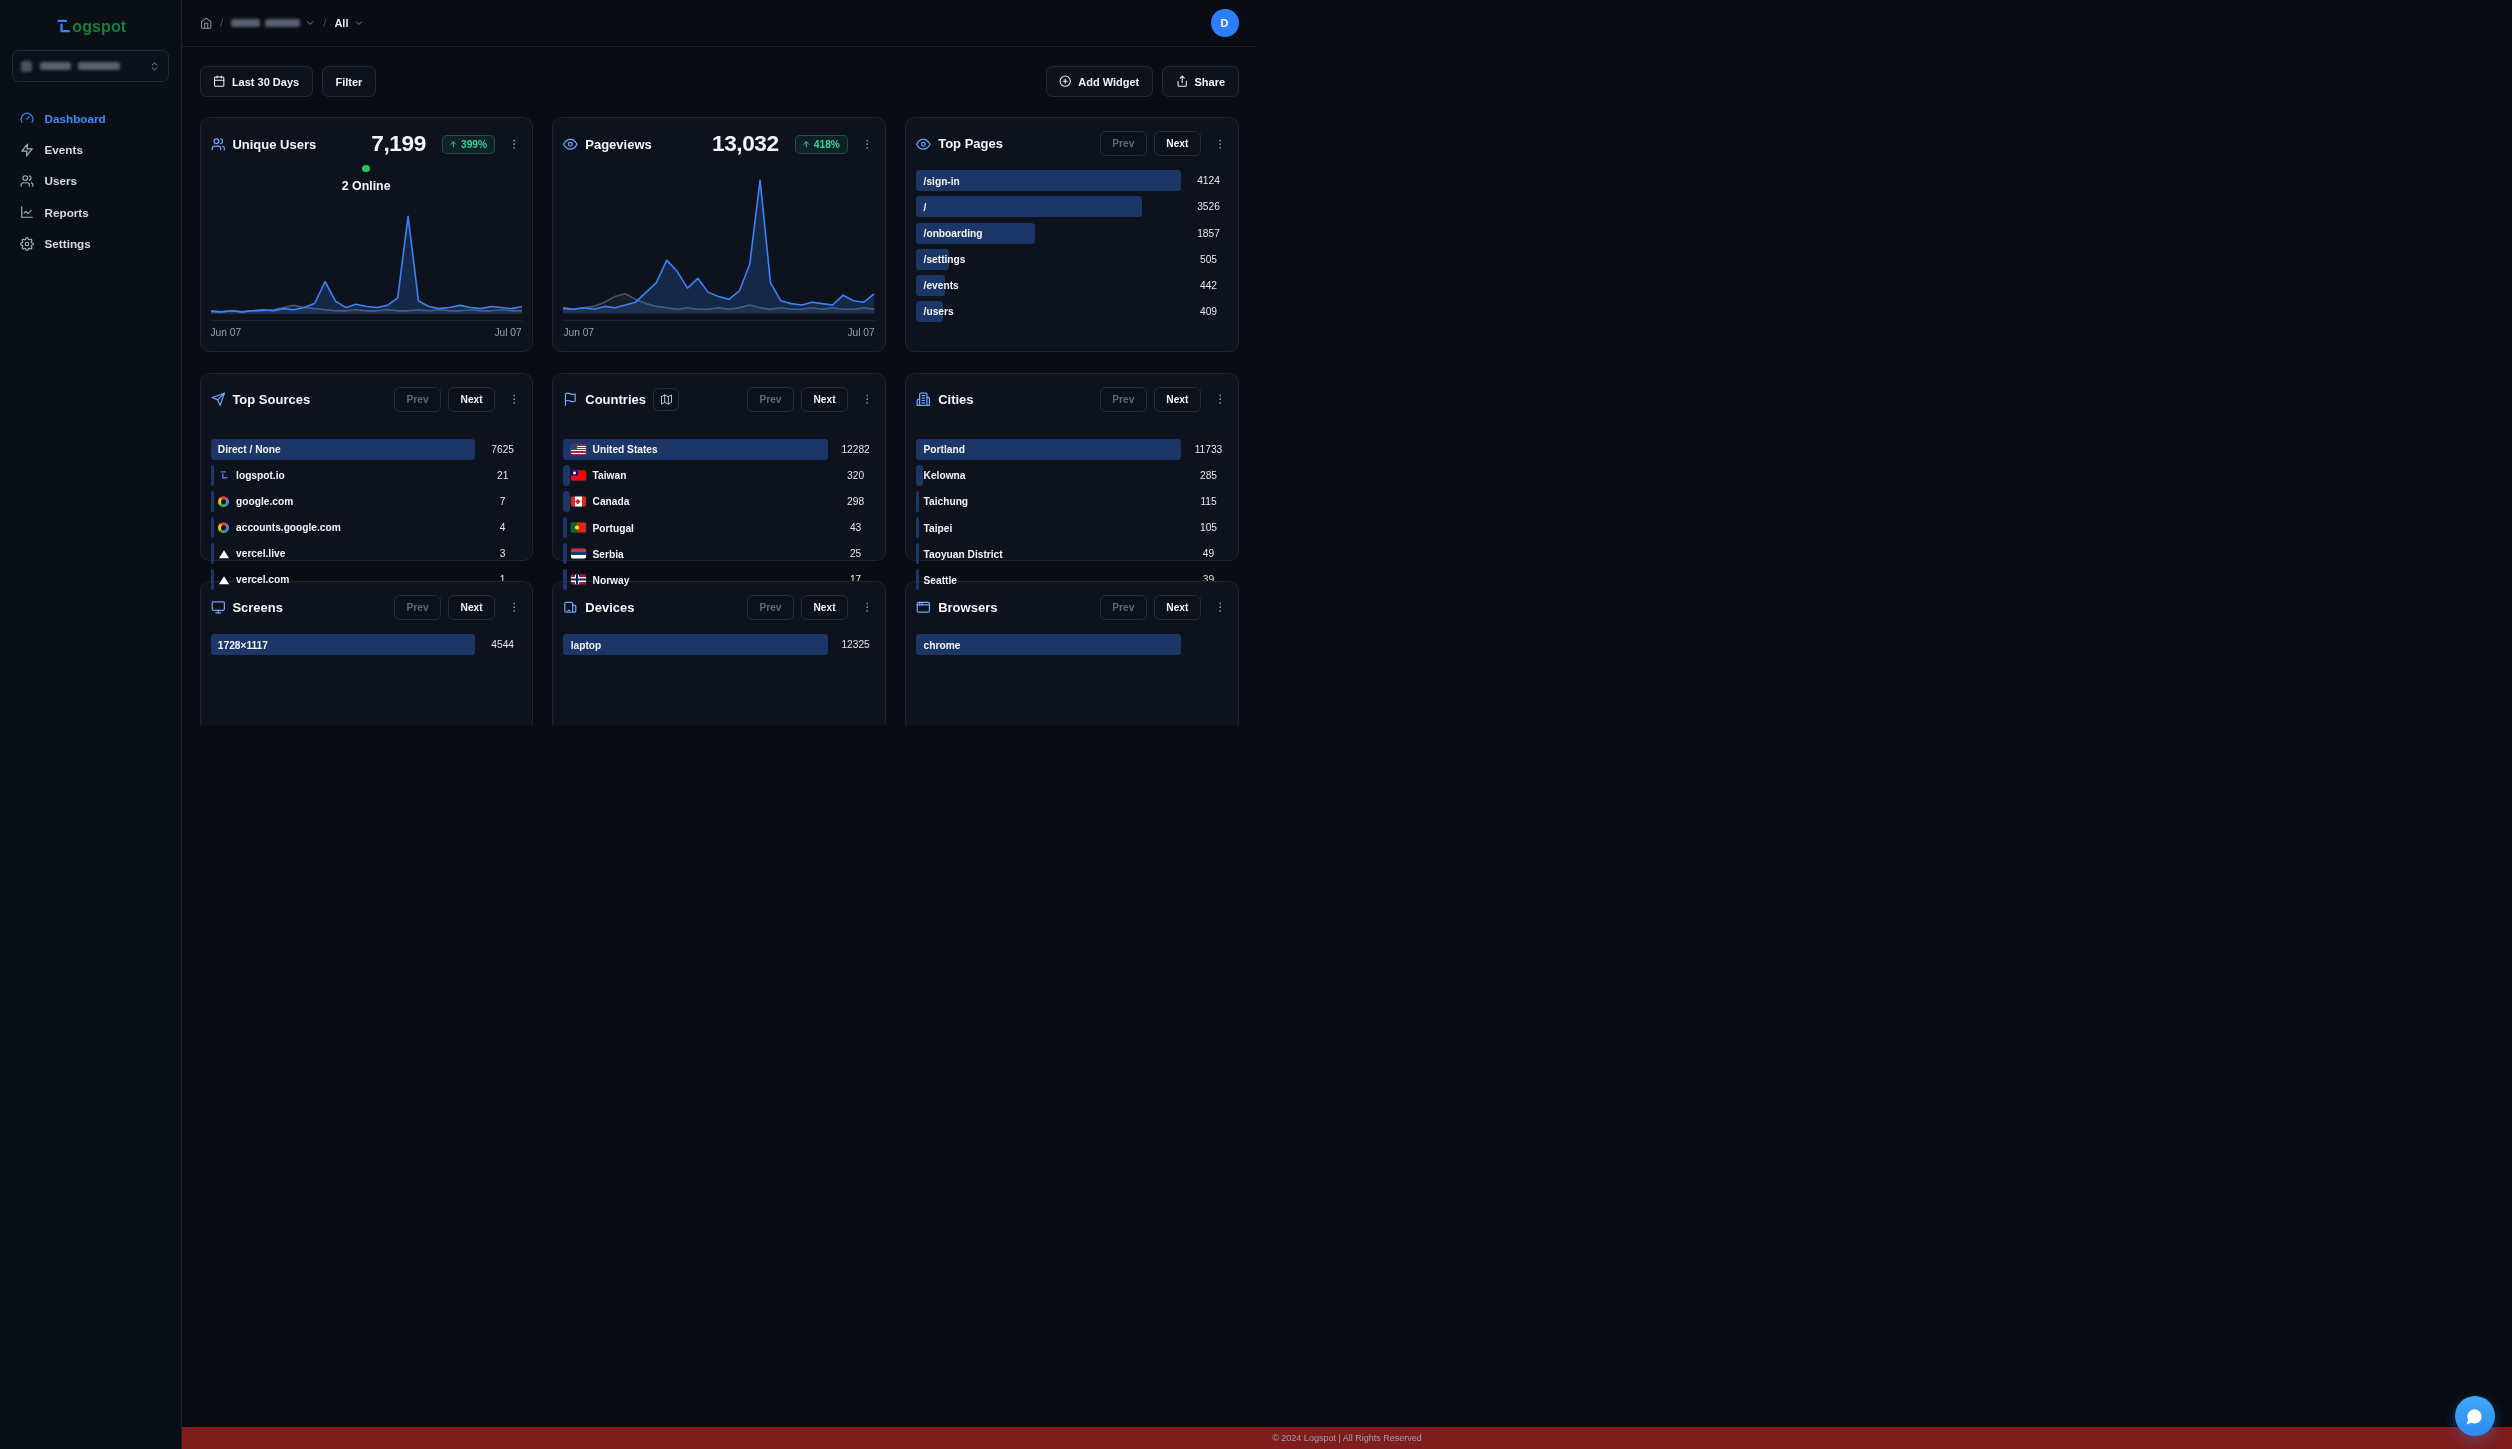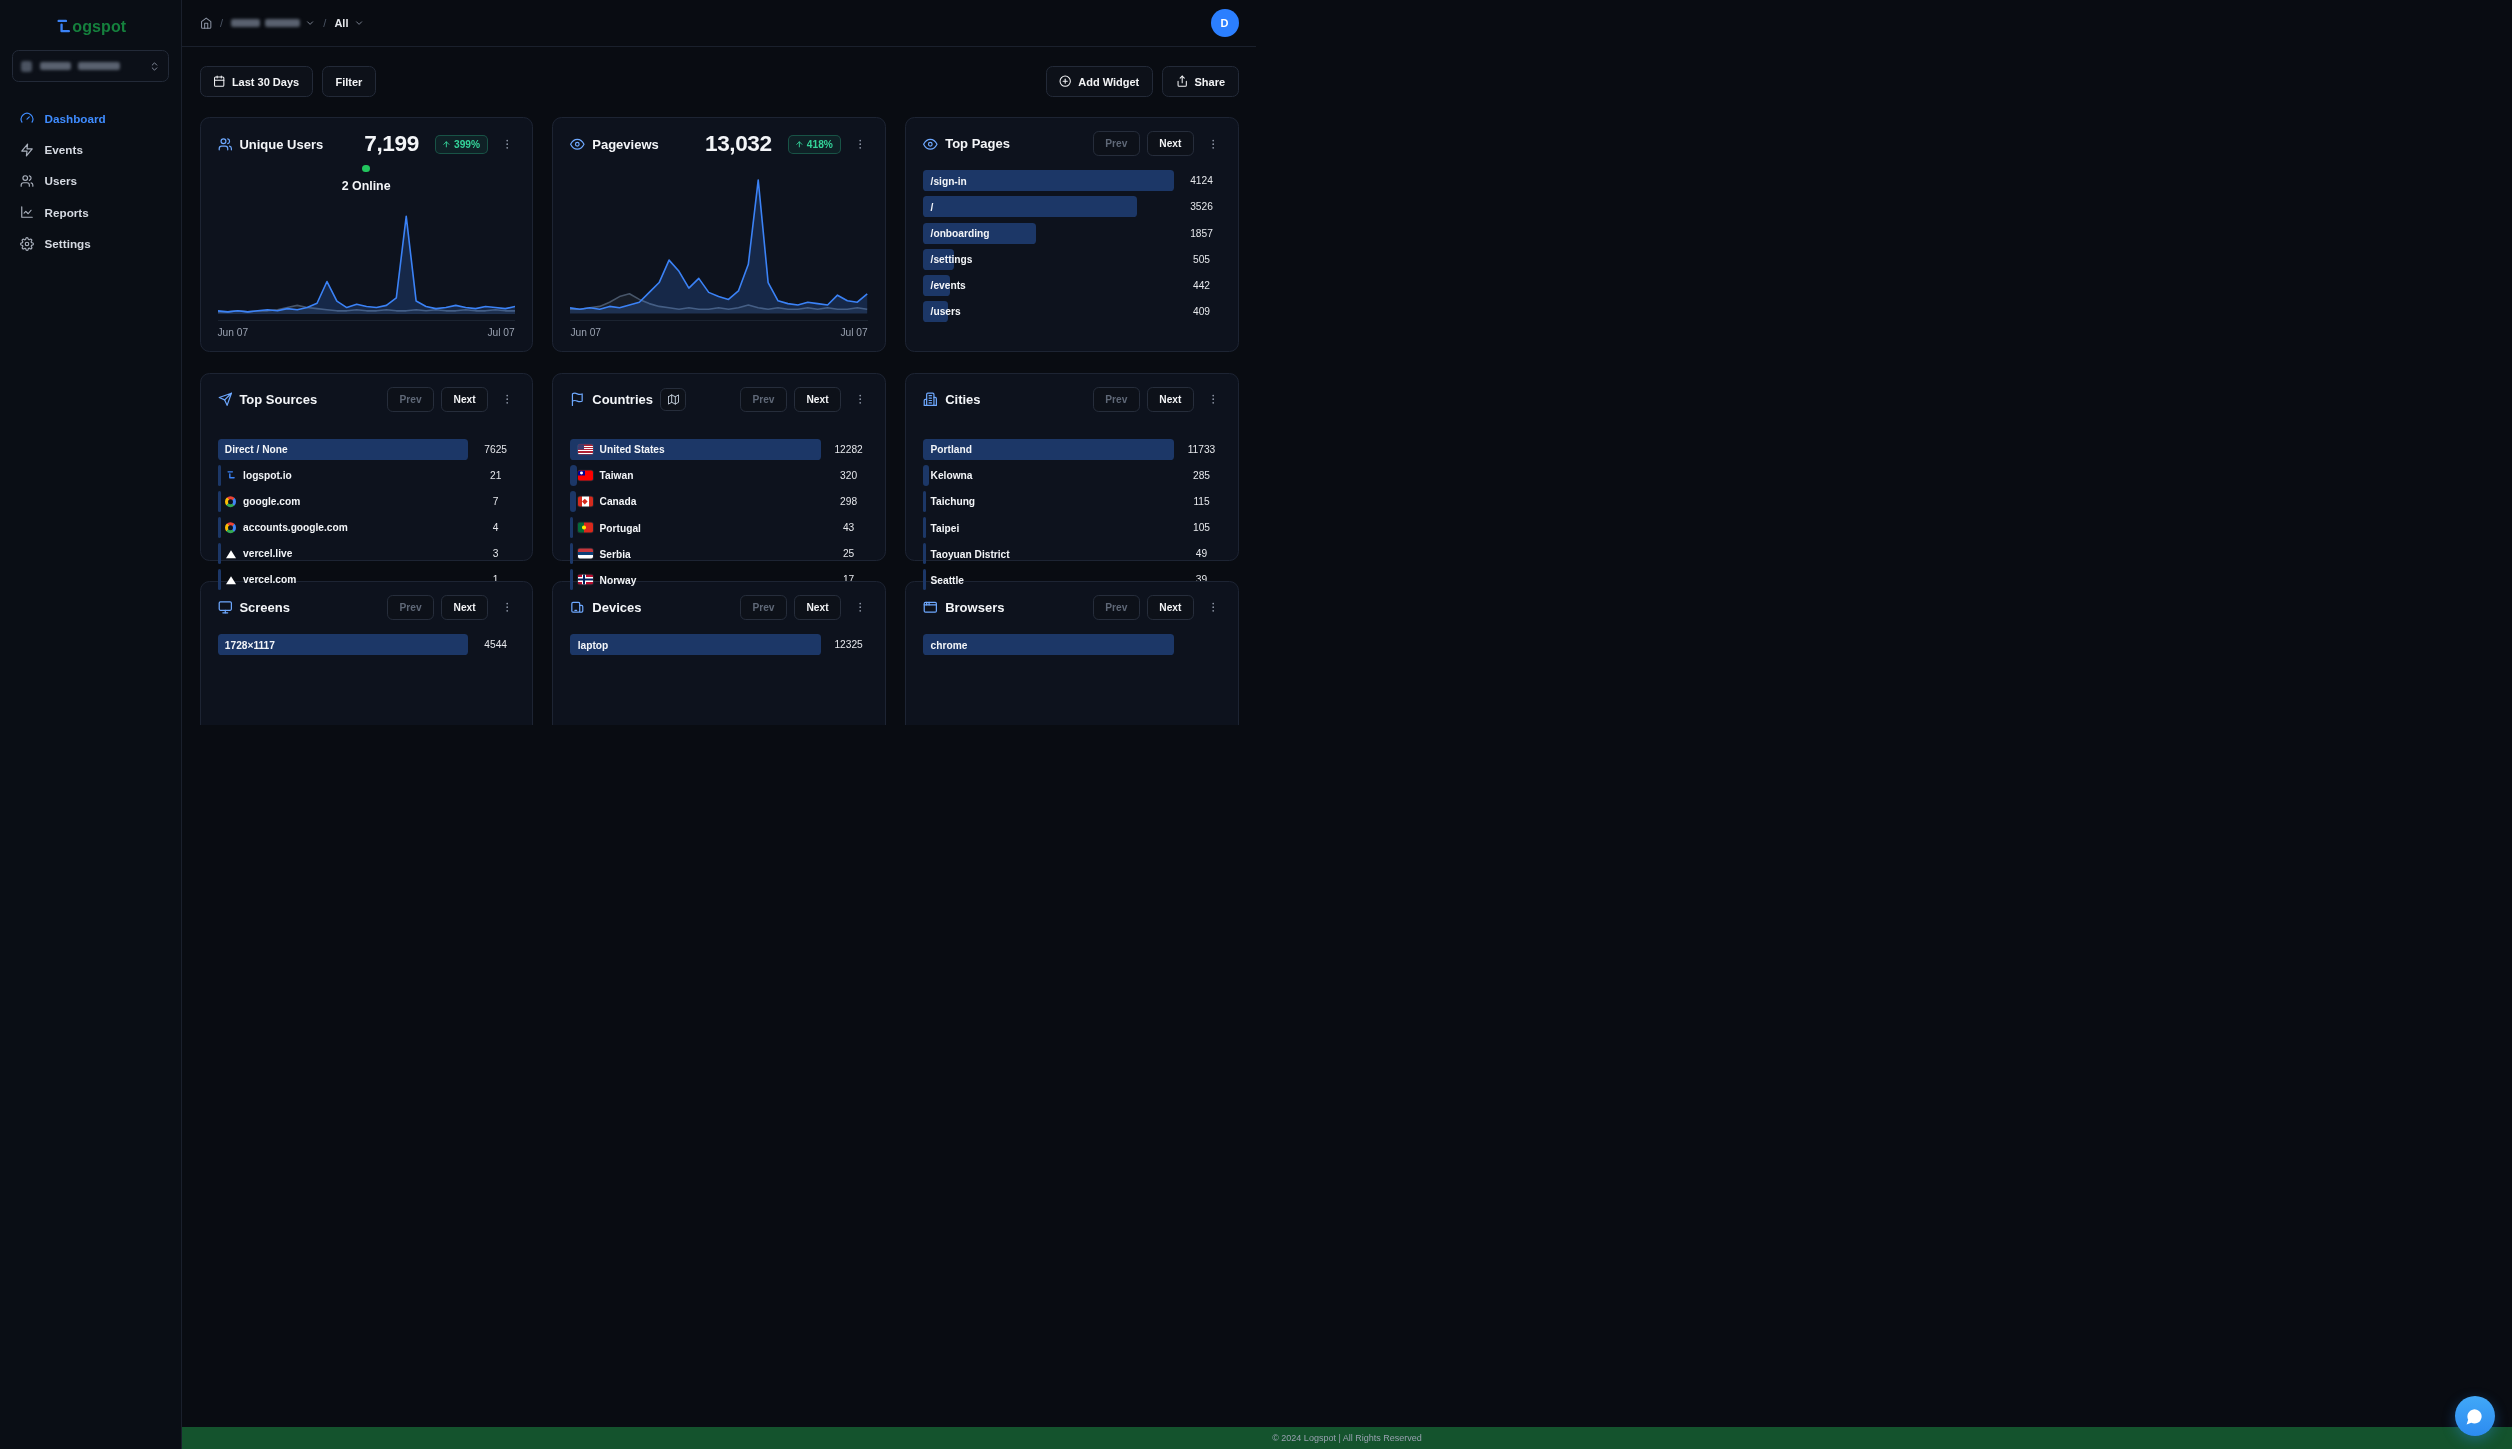--- a/index.html
+++ b/index.html
@@ -30,21 +30,21 @@
   .crumb-sep { color:#4b5564; }
   .crumb-btn { display:flex; align-items:center; gap:5.1px; cursor:pointer; background:none; border:none; color:#e5e7eb; font-size:11px; font-weight:600; font-family:inherit; }
   .avatar { margin-left:auto; width:28px; height:28px; border-radius:50%; background:#2b7fff; color:#fff; font-weight:700; font-size:11px; display:flex; align-items:center; justify-content:center; cursor:pointer; }
 
   .toolbar { display:flex; align-items:center; gap:9.5px; padding:19px 17.5px 0; }
   .btn { display:inline-flex; align-items:center; gap:6.6px; height:31px; padding:0 12.4px; background:#0d1119; border:0.7px solid #232a38; border-radius:6.6px; color:#f3f4f6; font-size:11px; font-weight:600; cursor:pointer; font-family:inherit; }
   .toolbar-right { margin-left:auto; display:flex; gap:9.5px; }
 
   
   .grid { display:grid; grid-template-columns:repeat(3,1fr); gap:20.4px 19.7px; padding:20.4px 17.5px; }
-  .card { background:#0d121d; border:0.7px solid #1d2433; border-radius:9.5px; padding:13px 17px; display:flex; flex-direction:column; }
+  .card { background:#0d121d; border:0.7px solid #1d2433; border-radius:9.5px; padding:13px 10px; display:flex; flex-direction:column; }
   .h1 { height:235px; } .h2 { height:188px;gap:13px; } .h3 { height:240px; }
   .card-head { display:flex; align-items:center; gap:7.3px; }
   .card-icon { color:#6ea8fe; flex:none; }
   .card-title { font-size:13px; font-weight:700; white-space:nowrap; }
   .kebab { margin-left:4.4px; color:#8b93a3; background:none; border:none; cursor:pointer; padding:2.9px 1.5px; }
 
   .stat-value { margin-left:auto; font-size:22.6px; font-weight:800; letter-spacing:-0.4px; }
   .badge { display:inline-flex; align-items:center; gap:2.9px; margin-left:8.7px; background:rgba(52,211,153,.08); border:0.7px solid rgba(52,211,153,.28); color:#34d399; font-size:10.2px; font-weight:600; border-radius:5.1px; padding:2.9px 6.6px; }
   .online { display:flex; align-items:center; gap:6.6px; font-size:12.4px; font-weight:700; margin-top:7.3px;flex-direction:column; }
   .dot { width:7.3px; height:7.3px; border-radius:50%; background:#22c55e; flex:none; }
@@ -83,21 +83,21 @@
   .flag-pt::before { content:""; position:absolute; left:4.4px; top:3.3px; width:3.6px; height:3.6px; border-radius:50%; background:#ffe900; }
   .flag-rs { background:linear-gradient(180deg,#c6363c 0 33%,#0c4076 33% 66%,#fff 66% 100%); }
   .flag-no { background-color:#ba0c2f;
     background-image:
       linear-gradient(90deg,transparent 0 4.7px,#00205b 4.7px 7px,transparent 7px),
       linear-gradient(180deg,transparent 0 4px,#00205b 4px 6.2px,transparent 6.2px),
       linear-gradient(90deg,transparent 0 3.6px,#fff 3.6px 8px,transparent 8px),
       linear-gradient(180deg,transparent 0 2.9px,#fff 2.9px 7.3px,transparent 7.3px); }
 
   
-  .footer { position:fixed; left:182px; right:0; bottom:0; height:22px; background:#14532d; display:flex; align-items:center; justify-content:center; font-size:9px; color:#98a1b0; z-index:6; }
+  .footer { position:fixed; left:182px; right:0; bottom:0; height:22px; background:#7f1d1d; display:flex; align-items:center; justify-content:center; font-size:9px; color:#98a1b0; z-index:6; }
   .chat-bubble { position:fixed; right:17.5px; bottom:13px; width:40px; height:40px; border-radius:50%; background:linear-gradient(180deg,#41a8f8,#2d8bf0); display:flex; align-items:center; justify-content:center; cursor:pointer; z-index:10; border:none; box-shadow:0 4.4px 13px rgba(45,139,240,.35); }
 </style>
 </head>
 <body>
 
 <aside class="sidebar">
   <div class="logo">
     <span>
       <svg width="17.5" height="17.5" viewBox="0 0 24 24" fill="none" stroke="#3b82f6" stroke-width="3.2" stroke-linecap="round" stroke-linejoin="round">
           <path d="M5 4h10"></path>

